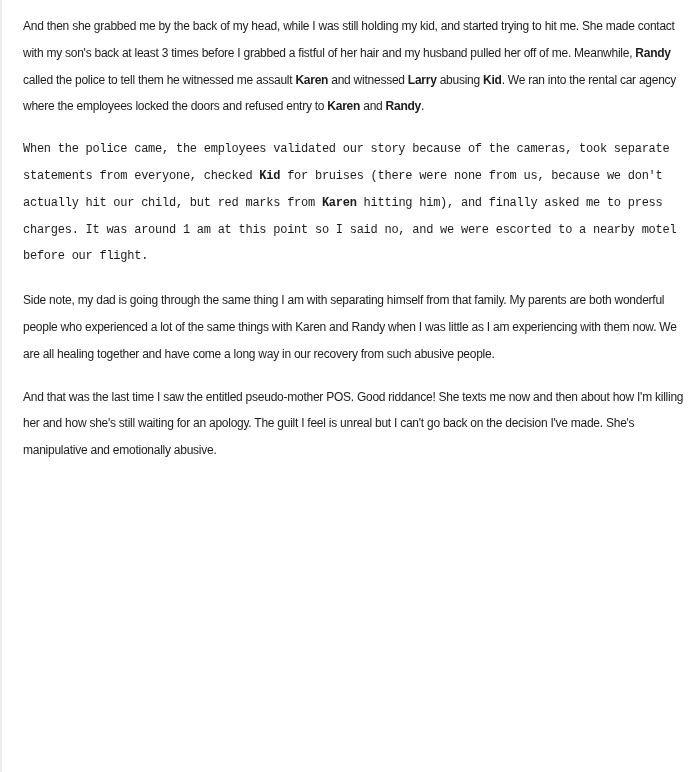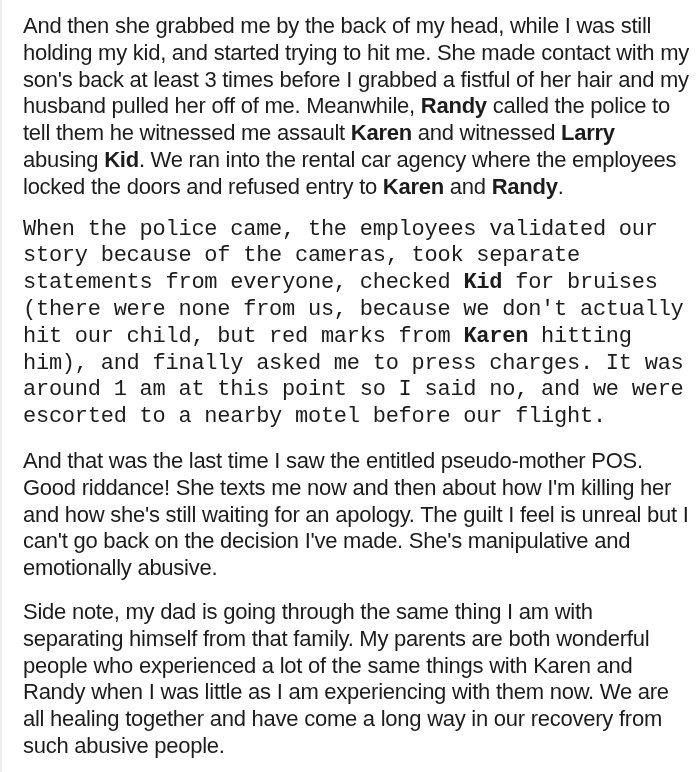--- a/index.html
+++ b/index.html
@@ -16,39 +16,39 @@
     position: absolute; left: 0; top: 0; bottom: 0; width: 2px; background: #ececec;
   }
   .post-body {
     position: absolute;
     left: 23px;
     top: 13px;
     width: 672px;
   }
   .para {
     margin: 0 0 16px 0;
-    font-size: 22px;
+    font-size: 12px;
     line-height: 26.8px;
     letter-spacing: -0.25px;
   }
   .para b { font-weight: bold; }
   .p2 { margin-bottom: 17px; font-family: Liberation Mono, monospace; }
   .p3 { margin-bottom: 17px; }
 </style>
 </head>
 <body>
 
 <div class="left-border"></div>
 
 <div class="post-body">
   <p class="para p1">
     <span>And then she grabbed me by the back of my head, while I was still holding my kid, and started trying to hit me. She made contact with my son's back at least 3 times before I grabbed a fistful of her hair and my husband pulled her off of me. Meanwhile, </span><b>Randy</b><span> called the police to tell them he witnessed me assault </span><b>Karen</b><span> and witnessed </span><b>Larry</b><span> abusing </span><b>Kid</b><span>. We ran into the rental car agency where the employees locked the doors and refused entry to </span><b>Karen</b><span> and </span><b>Randy</b><span>.</span>
   </p>
   <p class="para p2">
     <span>When the police came, the employees validated our story because of the cameras, took separate statements from everyone, checked </span><b>Kid</b><span> for bruises (there were none from us, because we don't actually hit our child, but red marks from </span><b>Karen</b><span> hitting him), and finally asked me to press charges. It was around 1 am at this point so I said no, and we were escorted to a nearby motel before our flight.</span>
   </p>
+  <p class="para p4">
+    <span>Side note, my dad is going through the same thing I am with separating himself from that family. My parents are both wonderful people who experienced a lot of the same things with Karen and Randy when I was little as I am experiencing with them now. We are all healing together and have come a long way in our recovery from such abusive people.</span>
+  </p>
   <p class="para p3">
     <span>And that was the last time I saw the entitled pseudo-mother POS. Good riddance! She texts me now and then about how I'm killing her and how she's still waiting for an apology. The guilt I feel is unreal but I can't go back on the decision I've made. She's manipulative and emotionally abusive.</span>
-  </p>
-  <p class="para p4">
-    <span>Side note, my dad is going through the same thing I am with separating himself from that family. My parents are both wonderful people who experienced a lot of the same things with Karen and Randy when I was little as I am experiencing with them now. We are all healing together and have come a long way in our recovery from such abusive people.</span>
   </p>
 </div>
 
 </body></html>

